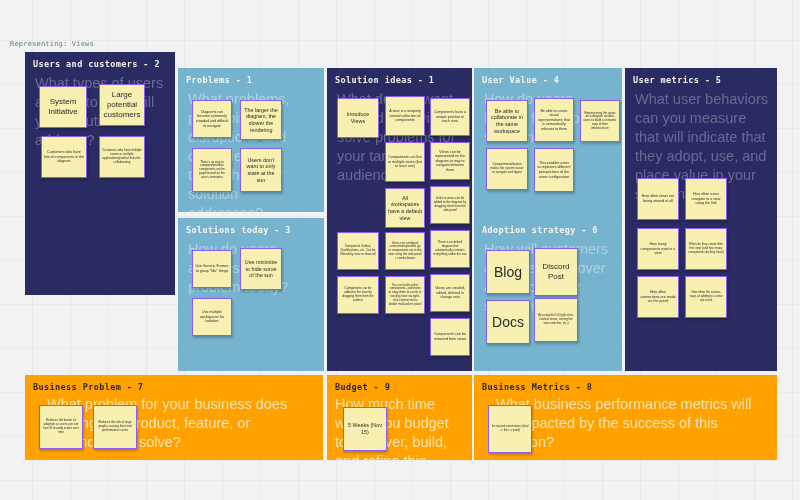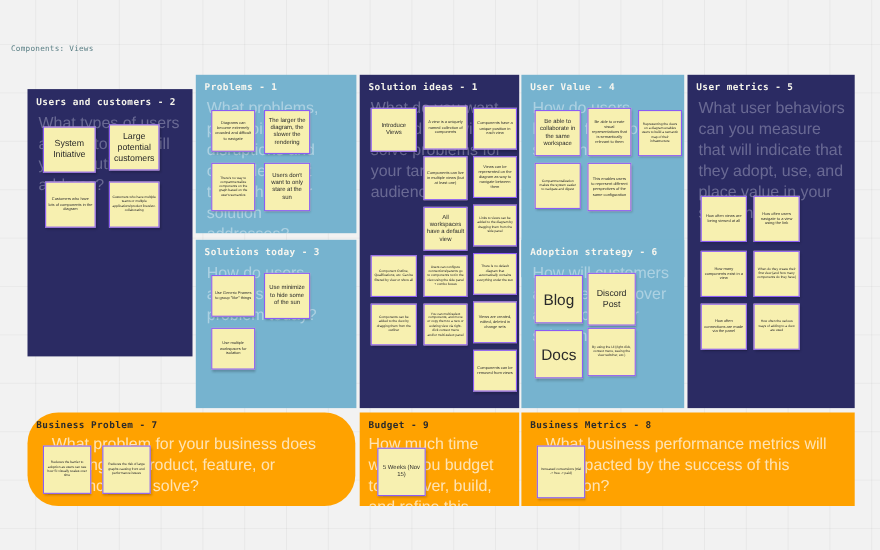--- a/index.html
+++ b/index.html
@@ -53,23 +53,23 @@
   .note.huge  { font-size: 14px; line-height: 16px; text-align: center; }
   .note.tiny  { font-size: 3.6px; line-height: 4.6px; }
   .note.mini  { font-size: 3px;  line-height: 3.8px; }
   .note.small { font-size: 5.4px; line-height: 6.6px; }
 </style>
 </head>
 <body>
 
 <div id="canvas">
 
-  <div id="breadcrumb">Components: Views</div>
+  <div id="breadcrumb">Representing: Views</div>
 
-  <div class="panel navy" style="left:25px; top:81px; width:150px; height:243px;">
+  <div class="panel navy" style="left:25px; top:52px; width:150px; height:243px;">
     <div class="phead">Users and customers - 2</div>
     <div class="ghost">What types of users and customers will your solution address?</div>
     <div class="notes">
       <div class="note big" style="left:6px;  top:12px; width:48px; height:42px;">System Initiative</div>
       <div class="note big" style="left:66px; top:10px; width:46px; height:42px;">Large potential customers</div>
       <div class="note tiny" style="left:8px;  top:62px; width:46px; height:42px;">Customers who have lots of components in the diagram</div>
       <div class="note mini" style="left:66px; top:62px; width:46px; height:42px;">Customers who have multiple teams or multiple applications/product lines/etc. collaborating</div>
     </div>
   </div>
 
@@ -144,21 +144,21 @@
     <div class="notes" style="top:110px;">
       <div class="note tiny" style="left:4px;  top:0px;  width:42px; height:42px;">How often views are being viewed at all</div>
       <div class="note tiny" style="left:52px; top:0px;  width:42px; height:42px;">How often users navigate to a view using the link</div>
       <div class="note tiny" style="left:4px;  top:50px; width:42px; height:42px;">How many components exist in a view</div>
       <div class="note mini" style="left:52px; top:50px; width:42px; height:42px;">When do they create their first view (and how many components do they have)</div>
       <div class="note tiny" style="left:4px;  top:98px; width:42px; height:42px;">How often connections are made via the panel</div>
       <div class="note mini" style="left:52px; top:98px; width:42px; height:42px;">How often the various ways of adding to a view are used</div>
     </div>
   </div>
 
-  <div class="panel orange" style="left:25px; top:375px; width:298px; height:85px;border-radius:28px;">
+  <div class="panel orange" style="left:25px; top:375px; width:298px; height:85px;">
     <div class="phead">Business Problem - 7</div>
     <div class="ghost" style="left:22px; top:20px; right:14px;">What problem for your business does building this product, feature, or enhancement solve?</div>
     <div class="notes">
       <div class="note mini" style="left:6px;  top:8px; width:44px; height:44px;">Reduces the barrier to adoption as users can see how SI visually scales over time</div>
       <div class="note mini" style="left:60px; top:8px; width:44px; height:44px;">Reduces the risk of large graphs causing front end performance issues</div>
     </div>
   </div>
 
   <div class="panel orange" style="left:327px; top:375px; width:145px; height:85px;">
     <div class="phead">Budget - 9</div>

